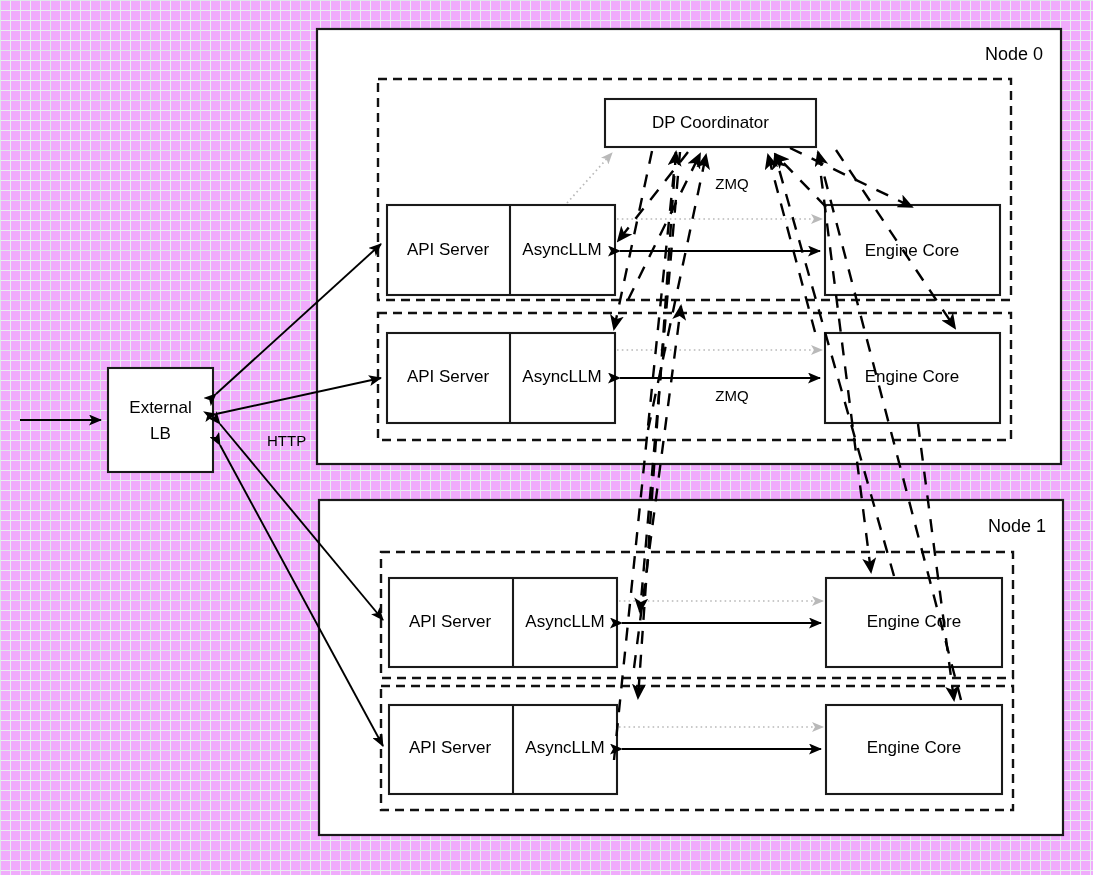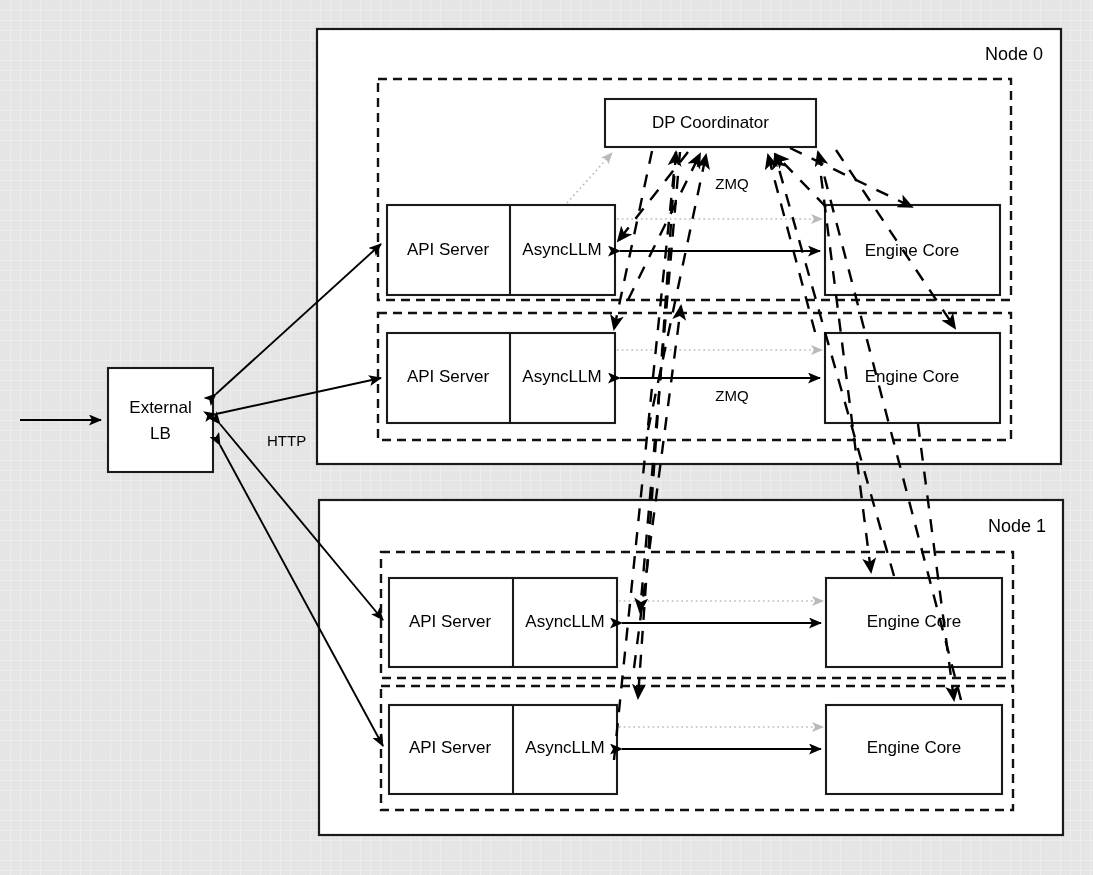--- a/index.html
+++ b/index.html
@@ -4,21 +4,21 @@
 <style>
   html, body {
     margin: 0;
     padding: 0;
     background: #ffffff;
   }
   #canvas {
     position: relative;
     width: 1093px;
     height: 875px;
-    background: #e5e5e5;
+    background: #f0abfc;
     font-family: "Liberation Sans", sans-serif;
     overflow: hidden;
   }
   .grid-layer {
     position: absolute;
     inset: 0;
     background-image:
       linear-gradient(to right, #eaeef0 1px, transparent 1px),
       linear-gradient(to bottom, #eaeef0 1px, transparent 1px);
     background-size: 10px 10px;

